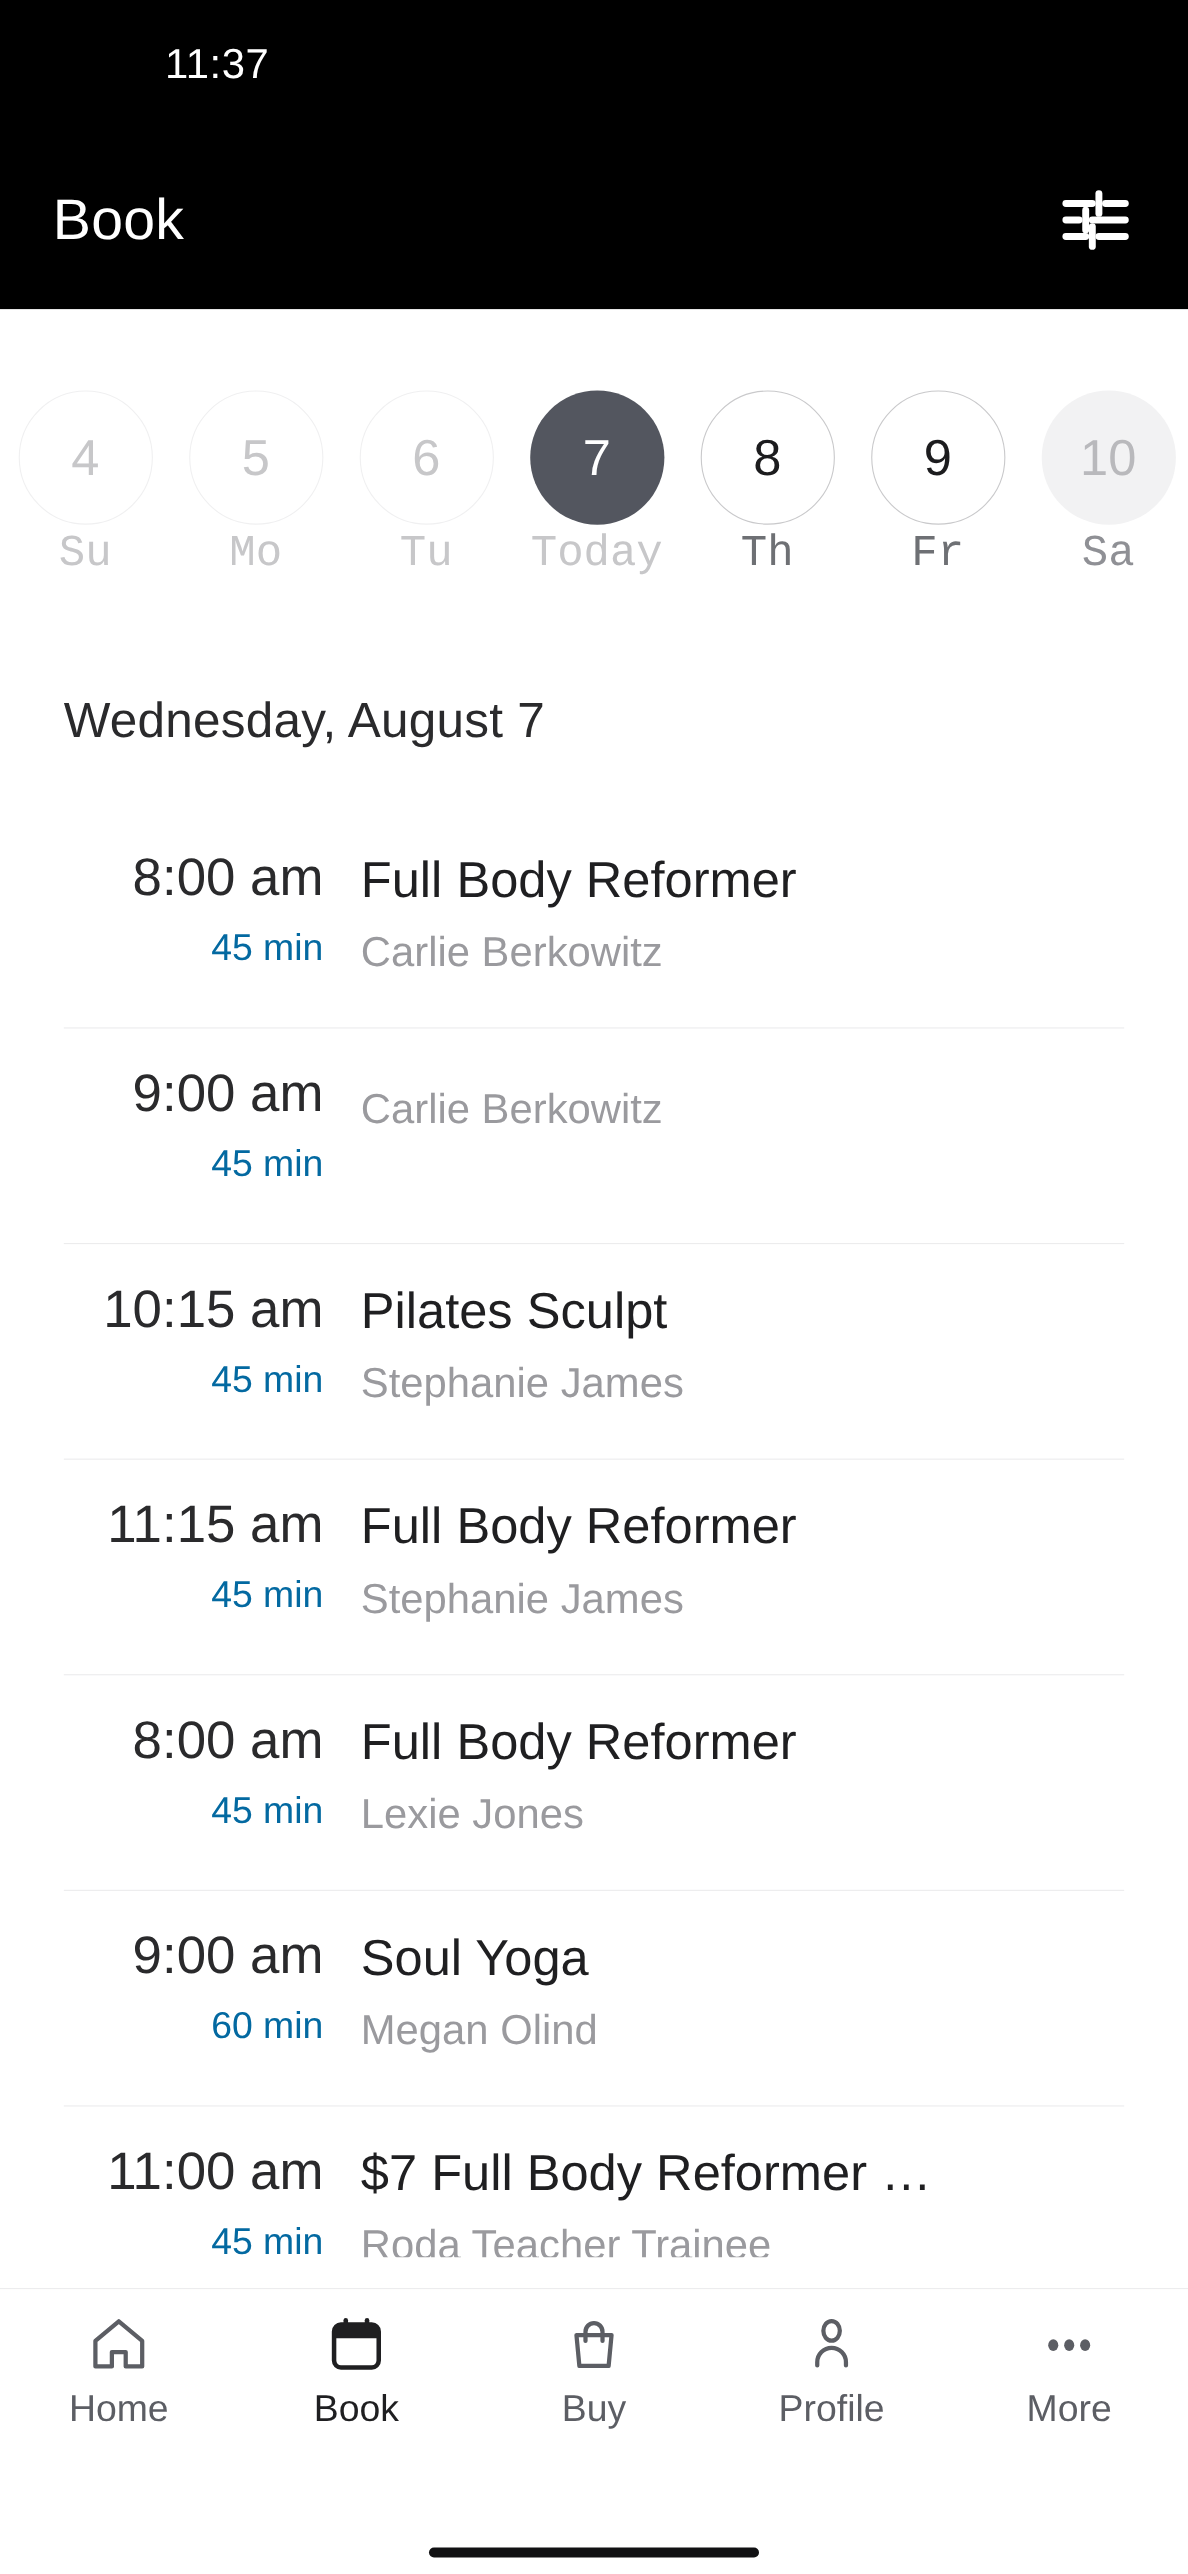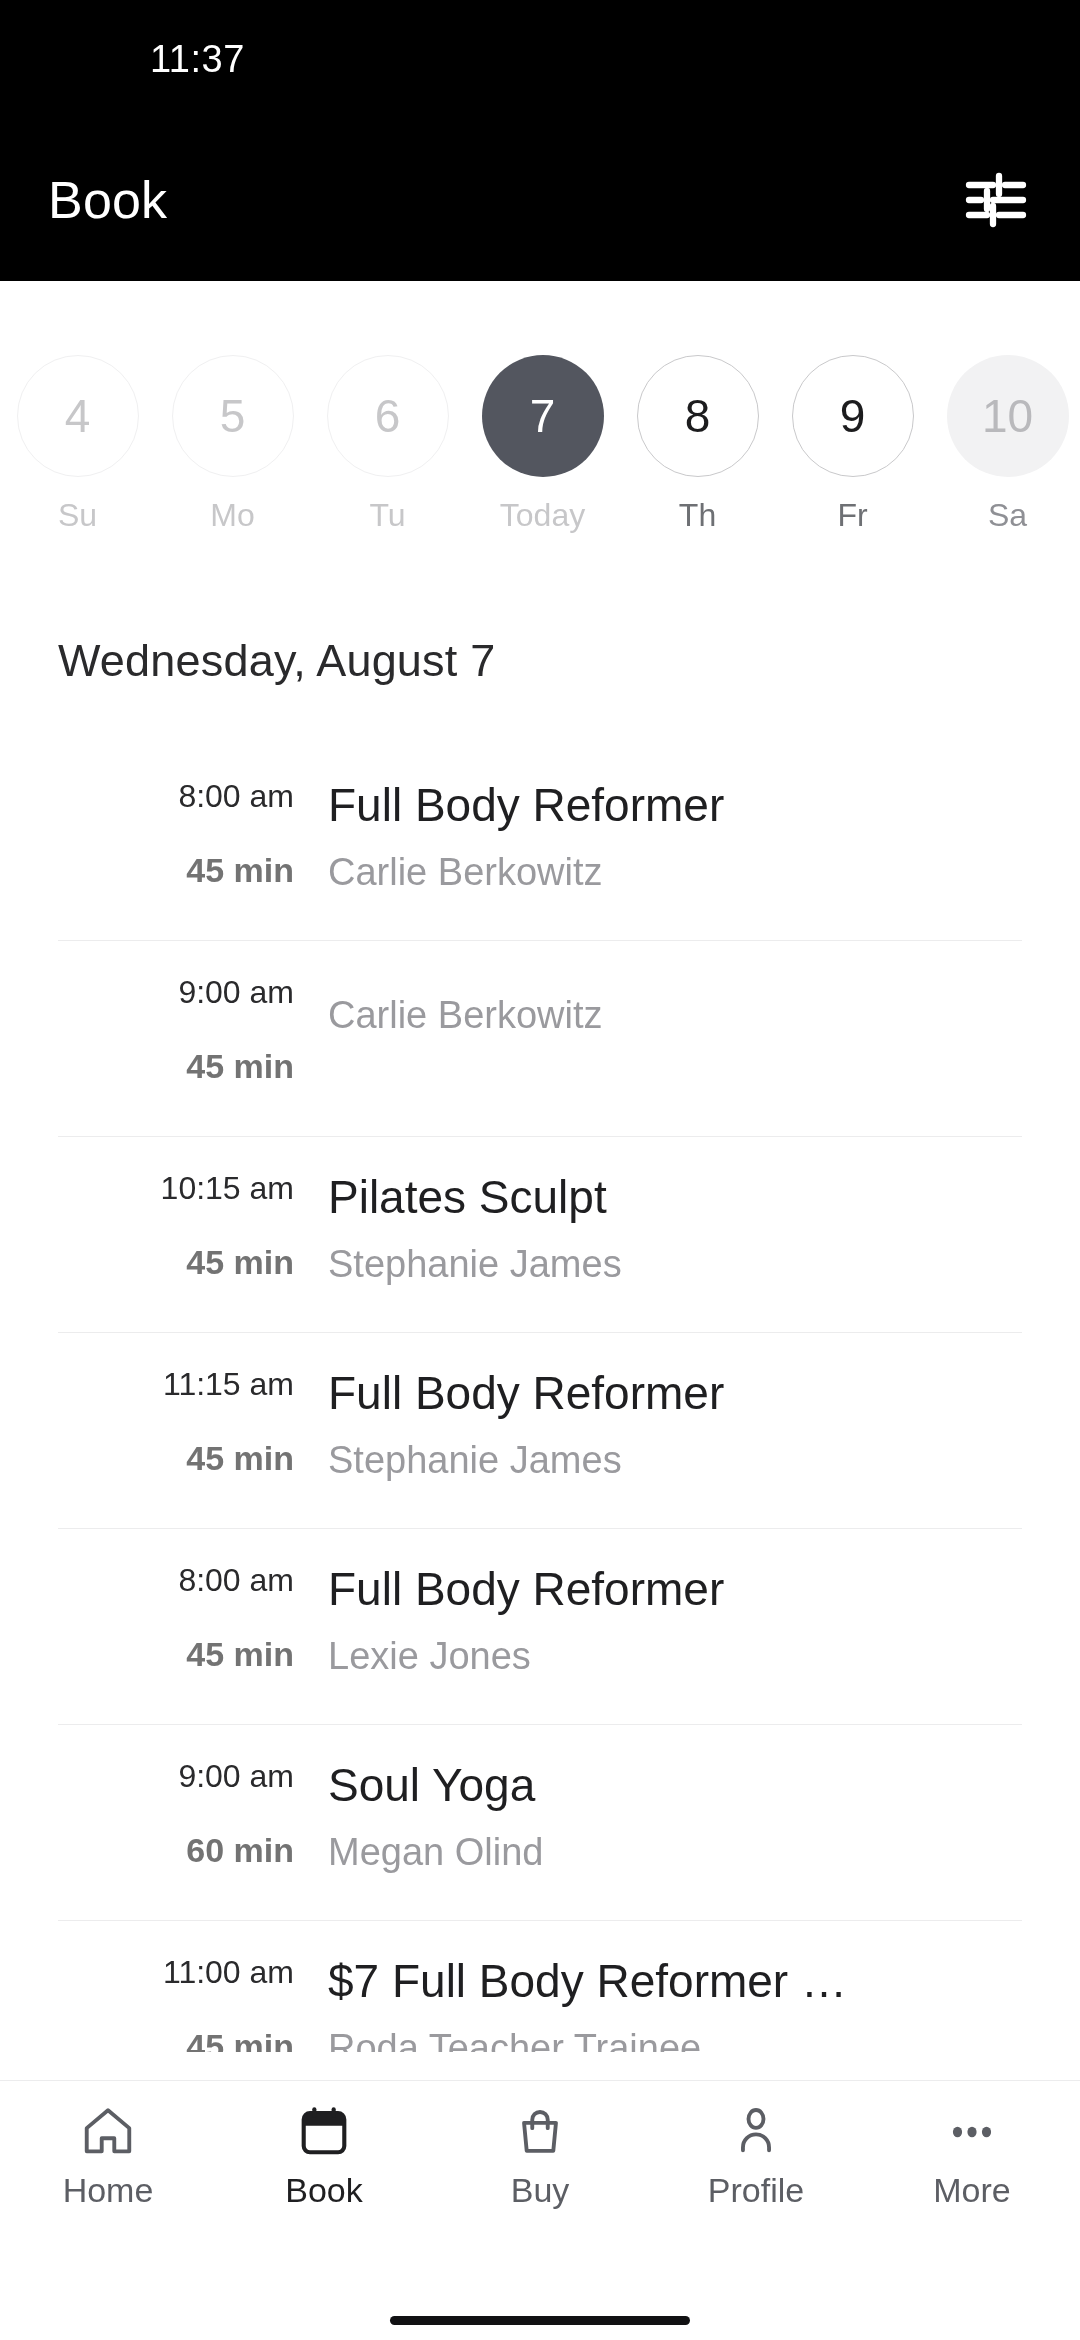--- a/index.html
+++ b/index.html
@@ -39,21 +39,21 @@
   .datechip {
     flex:0 0 auto;
     width:155px;
     display:flex; flex-direction:column; align-items:center;
   }
   .datechip .circ {
     width:122px; height:122px; border-radius:50%;
     display:flex; align-items:center; justify-content:center;
     font-size:46px; line-height:1;
   }
-  .datechip .lbl { margin-top:22px; font-size:32px; line-height:1; }
+  .datechip .lbl { margin-top:8px; font-size:40px; line-height:1;font-family:Liberation Mono, monospace; }
 
   
   .chip-disabled .circ { border:1.5px solid #f0f0f1; background:#fff; color:#c7c7c9; }
   .chip-disabled .lbl  { color:#c7c7c9; }
 
   .chip-selected .circ { background:#53565f; color:#ffffff; border:none; }
   .chip-selected .lbl  { color:#c7c7c9; }
 
   .chip-active .circ { border:1.5px solid #c9c9cb; background:#fff; color:#1c1c1e; }
   .chip-active .lbl  { color:#6e7074; }
@@ -76,22 +76,22 @@
     margin:0 58px 0 58px;
     border-bottom:1.5px solid #ececed;
     height:196px;
   }
   .classrow:first-child { border-top:none; }
   .col-time {
     width:260px; flex:0 0 260px;
     display:flex; flex-direction:column; align-items:flex-end;
     padding-right:24px;
   }
-  .time-main { font-size:32px; color:#2a2a2c; line-height:1.1; }
-  .time-dur  { font-size:34px; color:#737373; margin-top:38px; line-height:1.1;font-weight:bold; }
+  .time-main { font-size:48px; color:#2a2a2c; line-height:1.1; }
+  .time-dur  { font-size:34px; color:#0369a1; margin-top:18px; line-height:1.1; }
   .col-info { flex:1 1 auto; padding-left:10px; min-width:0; }
   .info-title {
     font-size:46px; color:#1f1f21; line-height:1.15;
     white-space:nowrap; overflow:hidden; text-overflow:clip;
   }
   .info-sub { font-size:38px; color:#9a9a9e; margin-top:20px; line-height:1.1; }
 
   
   .bottomnav {
     flex:0 0 auto;

